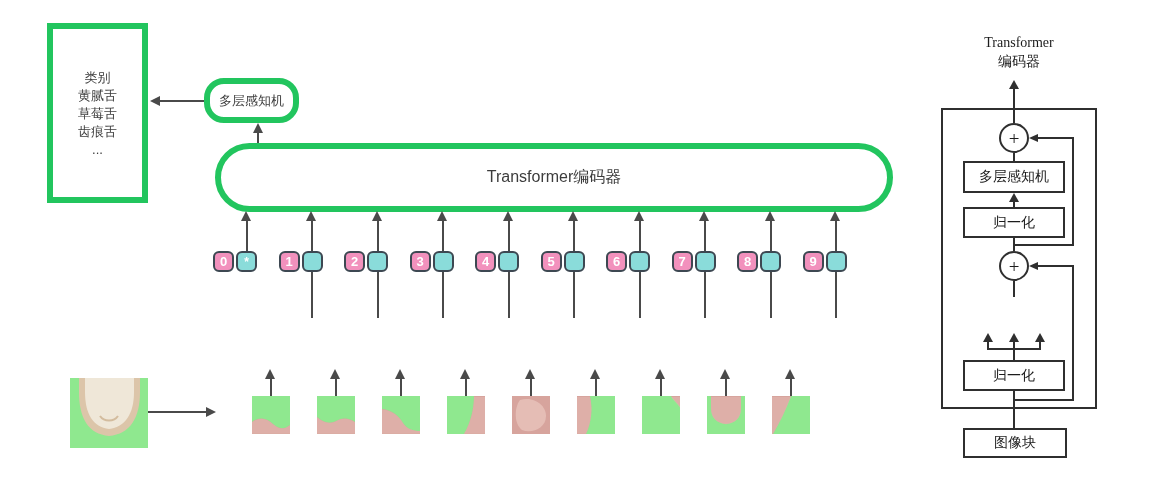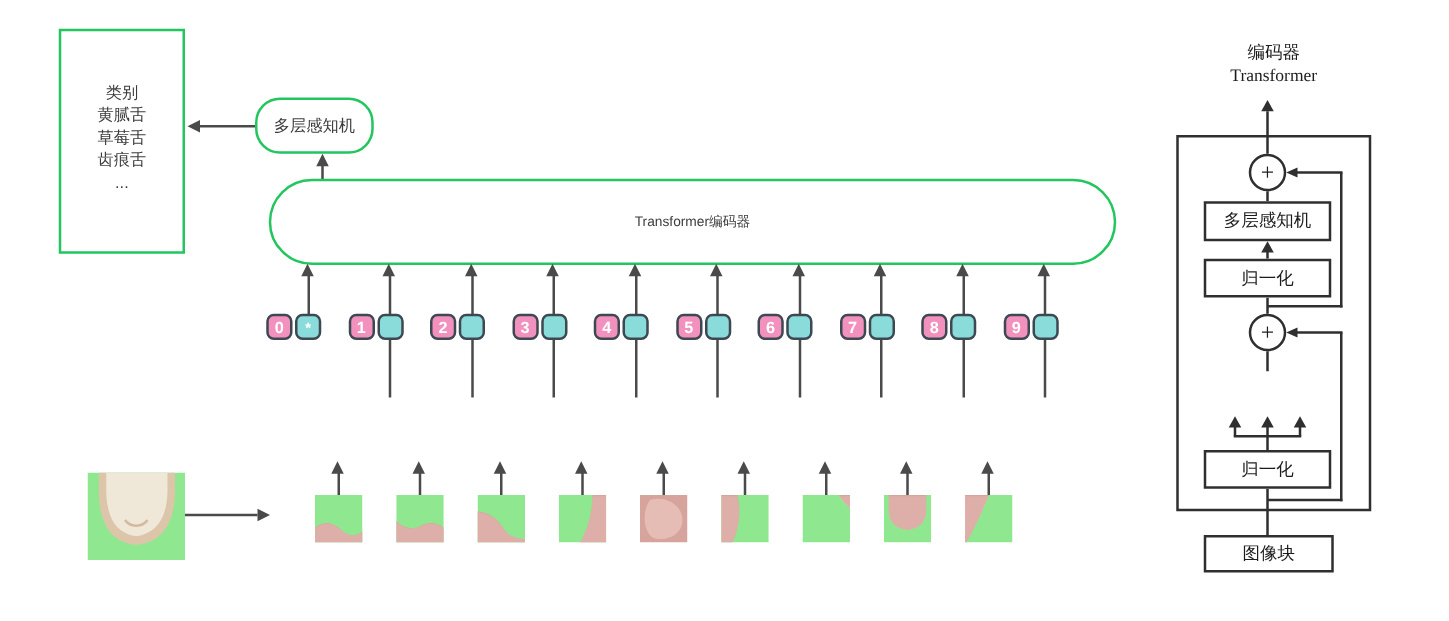--- a/index.html
+++ b/index.html
@@ -1,25 +1,25 @@
 <!DOCTYPE html>
 <html><head>
 <meta charset="utf-8">
 <style>
   html,body{margin:0;padding:0;background:#ffffff;}
   body{width:1159px;height:497px;font-family:"Liberation Sans","DejaVu Sans",sans-serif;}
   .canvas{position:relative;width:1159px;height:497px;overflow:hidden;background:#ffffff;}
 
   
-  .box{position:absolute;background:#fff;border:2px solid #22c55e;box-sizing:border-box;
+  .box{position:absolute;background:#fff;border:6px solid #22c55e;box-sizing:border-box;
        display:flex;align-items:center;justify-content:center;color:#3c3c3c;}
   .class-box{left:47px;top:23px;width:101px;height:180px;flex-direction:column;
              justify-content:flex-start;padding-top:40px;font-size:13px;line-height:18px;text-align:center;}
   .mlp-box{left:204px;top:78px;width:95px;height:45px;border-radius:20px;font-size:13px;}
-  .encoder-box{left:215px;top:143px;width:678px;height:69px;border-radius:35px;font-size:11px;}
+  .encoder-box{left:215px;top:143px;width:678px;height:69px;border-radius:35px;font-size:16px;}
   .projection-box{left:228px;top:318px;width:614px;height:50px;border-radius:25px;font-size:13px;}
 
   .vline{position:absolute;width:2px;background:#4A4A4A;}
   .hline{position:absolute;height:2px;background:#4A4A4A;}
   .tri-up{position:absolute;width:0;height:0;border-left:5px solid transparent;
           border-right:5px solid transparent;border-bottom:10px solid #4A4A4A;}
   .tri-left{position:absolute;width:0;height:0;border-top:5px solid transparent;
             border-bottom:5px solid transparent;border-right:10px solid #4A4A4A;}
   .tri-right{position:absolute;width:0;height:0;border-top:5px solid transparent;
              border-bottom:5px solid transparent;border-left:10px solid #4A4A4A;}
@@ -86,22 +86,22 @@
     <rect x="0" y="0" width="78" height="70" fill="#8FE88F"></rect>
     <path d="M9,0 L70,0 L70,14 C70,40 60,56 39,58 C18,56 9,40 9,14 Z" fill="#DCC5A9"></path>
     <path d="M15,0 L64,0 L64,14 C64,36 55,49 39,51 C23,49 15,36 15,14 Z" fill="#EFE7D8"></path>
     <path d="M30,38 C34,44 44,44 48,38" stroke="#D3BC9E" stroke-width="2" fill="none"></path>
   </svg>
 
   <div class="hline" style="left:148px;top:411px;width:58px;"></div>
   <div class="tri-right" style="left:206px;top:407px;"></div>
 
   <div class="rp rp-title">
+    <div>Transformer</div>
     <div>编码器</div>
-    <div>Transformer</div>
   </div>
 
   <div class="rp-tri-up" style="left:1009px;top:80px;"></div>
   <div class="rp-vline" style="left:1013px;top:89px;height:34px;"></div>
 
   <div class="rp-outer"></div>
 
   <div class="rp-hline" style="left:1014px;top:244px;width:60px;"></div>
   <div class="rp-vline" style="left:1072px;top:138px;height:108px;"></div>
   <div class="rp-hline" style="left:1036px;top:137px;width:38px;"></div>

